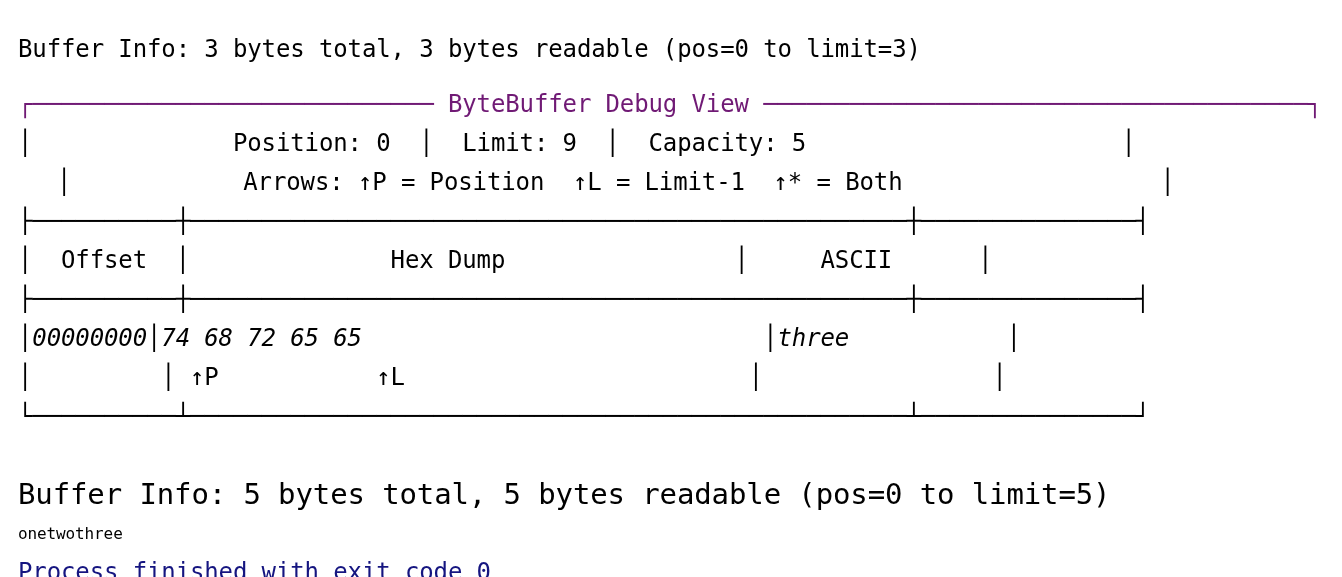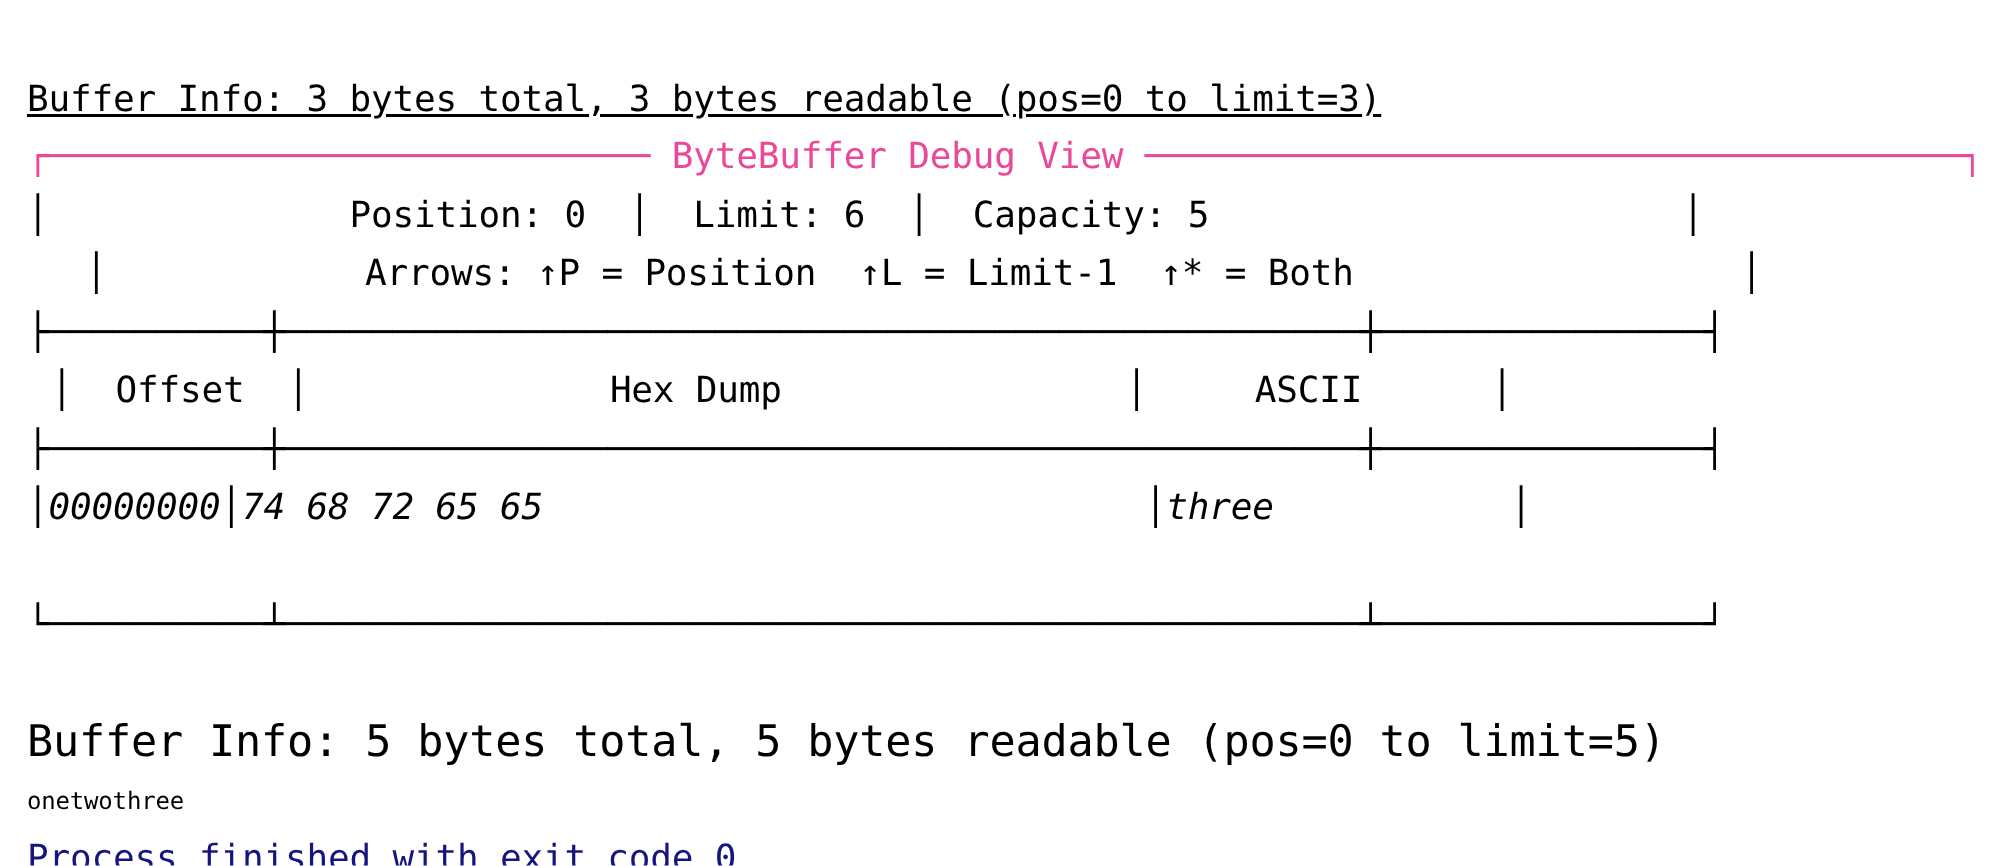--- a/index.html
+++ b/index.html
@@ -44,26 +44,27 @@
 
   
   .line {
     transform-origin: 0 0;
   }
 </style>
 </head>
 <body>
 
 <div id="console" style="background: rgb(255, 255, 255);">
-    <div class="line" style="top: 47px; font-size: 24px; line-height: 39px; color: rgb(0, 0, 0); letter-spacing: -0.119px; text-decoration: underline;">Buffer Info: 3 bytes total, 3 bytes readable (pos=0 to limit=3)</div>
-    <div class="line" style="top: 85px; font-size: 24px; line-height: 39px; color: #ec4899; letter-spacing: -0.119px;">┌──────────────────────────── ByteBuffer Debug View ──────────────────────────────────────┐</div>
-    <div class="line" style="top: 124px; font-size: 24px; line-height: 39px; color: rgb(0, 0, 0); letter-spacing: -0.119px;">│              Position: 0  │  Limit: 6  │  Capacity: 5                      │</div>
+    <div class="line" style="top: 30px; font-size: 24px; line-height: 39px; color: rgb(0, 0, 0); letter-spacing: -0.119px;">Buffer Info: 3 bytes total, 3 bytes readable (pos=0 to limit=3)</div>
+    <div class="line" style="top: 85px; font-size: 24px; line-height: 39px; color: #701a75; letter-spacing: -0.119px;">┌──────────────────────────── ByteBuffer Debug View ──────────────────────────────────────┐</div>
+    <div class="line" style="top: 124px; font-size: 24px; line-height: 39px; color: rgb(0, 0, 0); letter-spacing: -0.119px;">│              Position: 0  │  Limit: 9  │  Capacity: 5                      │</div>
     <div class="line" style="top: 163px; font-size: 24px; line-height: 39px; color: rgb(0, 0, 0); letter-spacing: -0.119px; margin-left: 39px;">│            Arrows: ↑P = Position  ↑L = Limit-1  ↑* = Both                  │</div>
     <div class="line" style="top: 202px; font-size: 24px; line-height: 39px; color: rgb(0, 0, 0); letter-spacing: -0.119px;">├──────────┼──────────────────────────────────────────────────┼───────────────┤</div>
-    <div class="line" style="top: 241px; font-size: 24px; line-height: 39px; color: rgb(0, 0, 0); letter-spacing: -0.119px; margin-left: 16px;">│  Offset  │              Hex Dump                │     ASCII      │</div>
+    <div class="line" style="top: 241px; font-size: 24px; line-height: 39px; color: rgb(0, 0, 0); letter-spacing: -0.119px;">│  Offset  │              Hex Dump                │     ASCII      │</div>
     <div class="line" style="top: 280px; font-size: 24px; line-height: 39px; color: rgb(0, 0, 0); letter-spacing: -0.119px;">├──────────┼──────────────────────────────────────────────────┼───────────────┤</div>
     <div class="line" style="top: 319px; font-size: 24px; line-height: 39px; color: rgb(0, 0, 0); letter-spacing: -0.119px; font-style: italic;">│00000000│74 68 72 65 65                            │three           │</div>
+    <div class="line" style="top: 358px; font-size: 24px; line-height: 39px; color: rgb(0, 0, 0); letter-spacing: -0.119px;">│         │ ↑P           ↑L                        │                │</div>
     <div class="line" style="top: 397px; font-size: 24px; line-height: 39px; color: rgb(0, 0, 0); letter-spacing: -0.119px;">└──────────┴──────────────────────────────────────────────────┴───────────────┘</div>
     <div class="line" style="top: 436px; font-size: 24px; line-height: 39px; color: rgb(0, 0, 0);"></div>
     <div class="line" style="top: 475px; font-size: 29px; line-height: 39px; color: rgb(0, 0, 0); letter-spacing: -0.119px;">Buffer Info: 5 bytes total, 5 bytes readable (pos=0 to limit=5)</div>
     <div class="line" style="top: 514px; font-size: 16px; line-height: 39px; color: rgb(0, 0, 0); letter-spacing: -0.12px;">onetwothree</div>
     <div class="line exit" style="top: 553px; font-size: 24px; line-height: 39px; color: rgb(21, 21, 128); letter-spacing: -0.119px;">Process finished with exit code 0</div>
   </div>
 
 </body></html>

